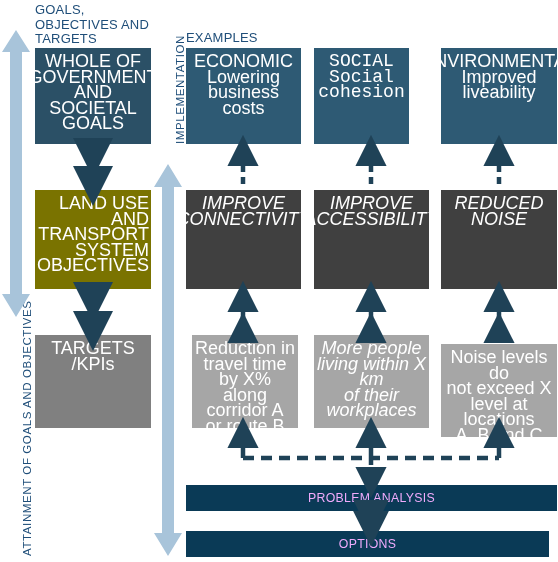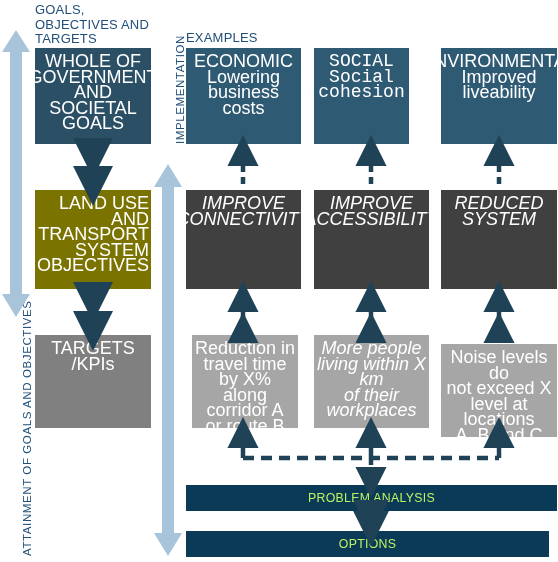--- a/index.html
+++ b/index.html
@@ -38,21 +38,21 @@
   }
   .box.dark-teal{background:#2E5A74;}
   .box.deep-teal{background:#2B5066;}
   .box.olive-dark{background:#7A7300;}
   .box.olive{background:#404040;font-style:italic;}
   .box.grey-dark{background:#808080;}
   .box.grey{background:#A6A6A6;}
   .bar{
     position:absolute;
     background:#0A3A56;
-    color:#bef264;
+    color:#f0abfc;
     display:flex;align-items:center;justify-content:center;
     font-size:12.3px;
     letter-spacing:0.3px;
   }
 
   
   .vlabel{
     position:absolute;
     color:#1F4E79;
     font-size:11.5px;
@@ -98,21 +98,21 @@
 TRANSPORT
 SYSTEM
 OBJECTIVES</div>
 
   <div class="box olive" style="left:186px;top:190px;width:115px;height:99px;">IMPROVE
 CONNECTIVITY</div>
 
   <div class="box olive" style="left:314px;top:190px;width:115px;height:99px;">IMPROVE
 ACCESSIBILITY</div>
 
-  <div class="box olive" style="left:441px;top:190px;width:116px;height:99px;">REDUCED SYSTEM</div>
+  <div class="box olive" style="left:441px;top:190px;width:116px;height:99px;">REDUCED NOISE</div>
 
   <div class="box grey-dark" style="left:35px;top:335px;width:116px;height:93px;">TARGETS
 /KPIs</div>
 
   <div class="box grey" style="left:192px;top:335px;width:106px;height:93px;">Reduction in
 travel time by X%
 along corridor A
 or route B</div>
 
   <div class="box grey" style="left:314px;top:335px;width:115px;height:93px;font-style:italic;">More people

